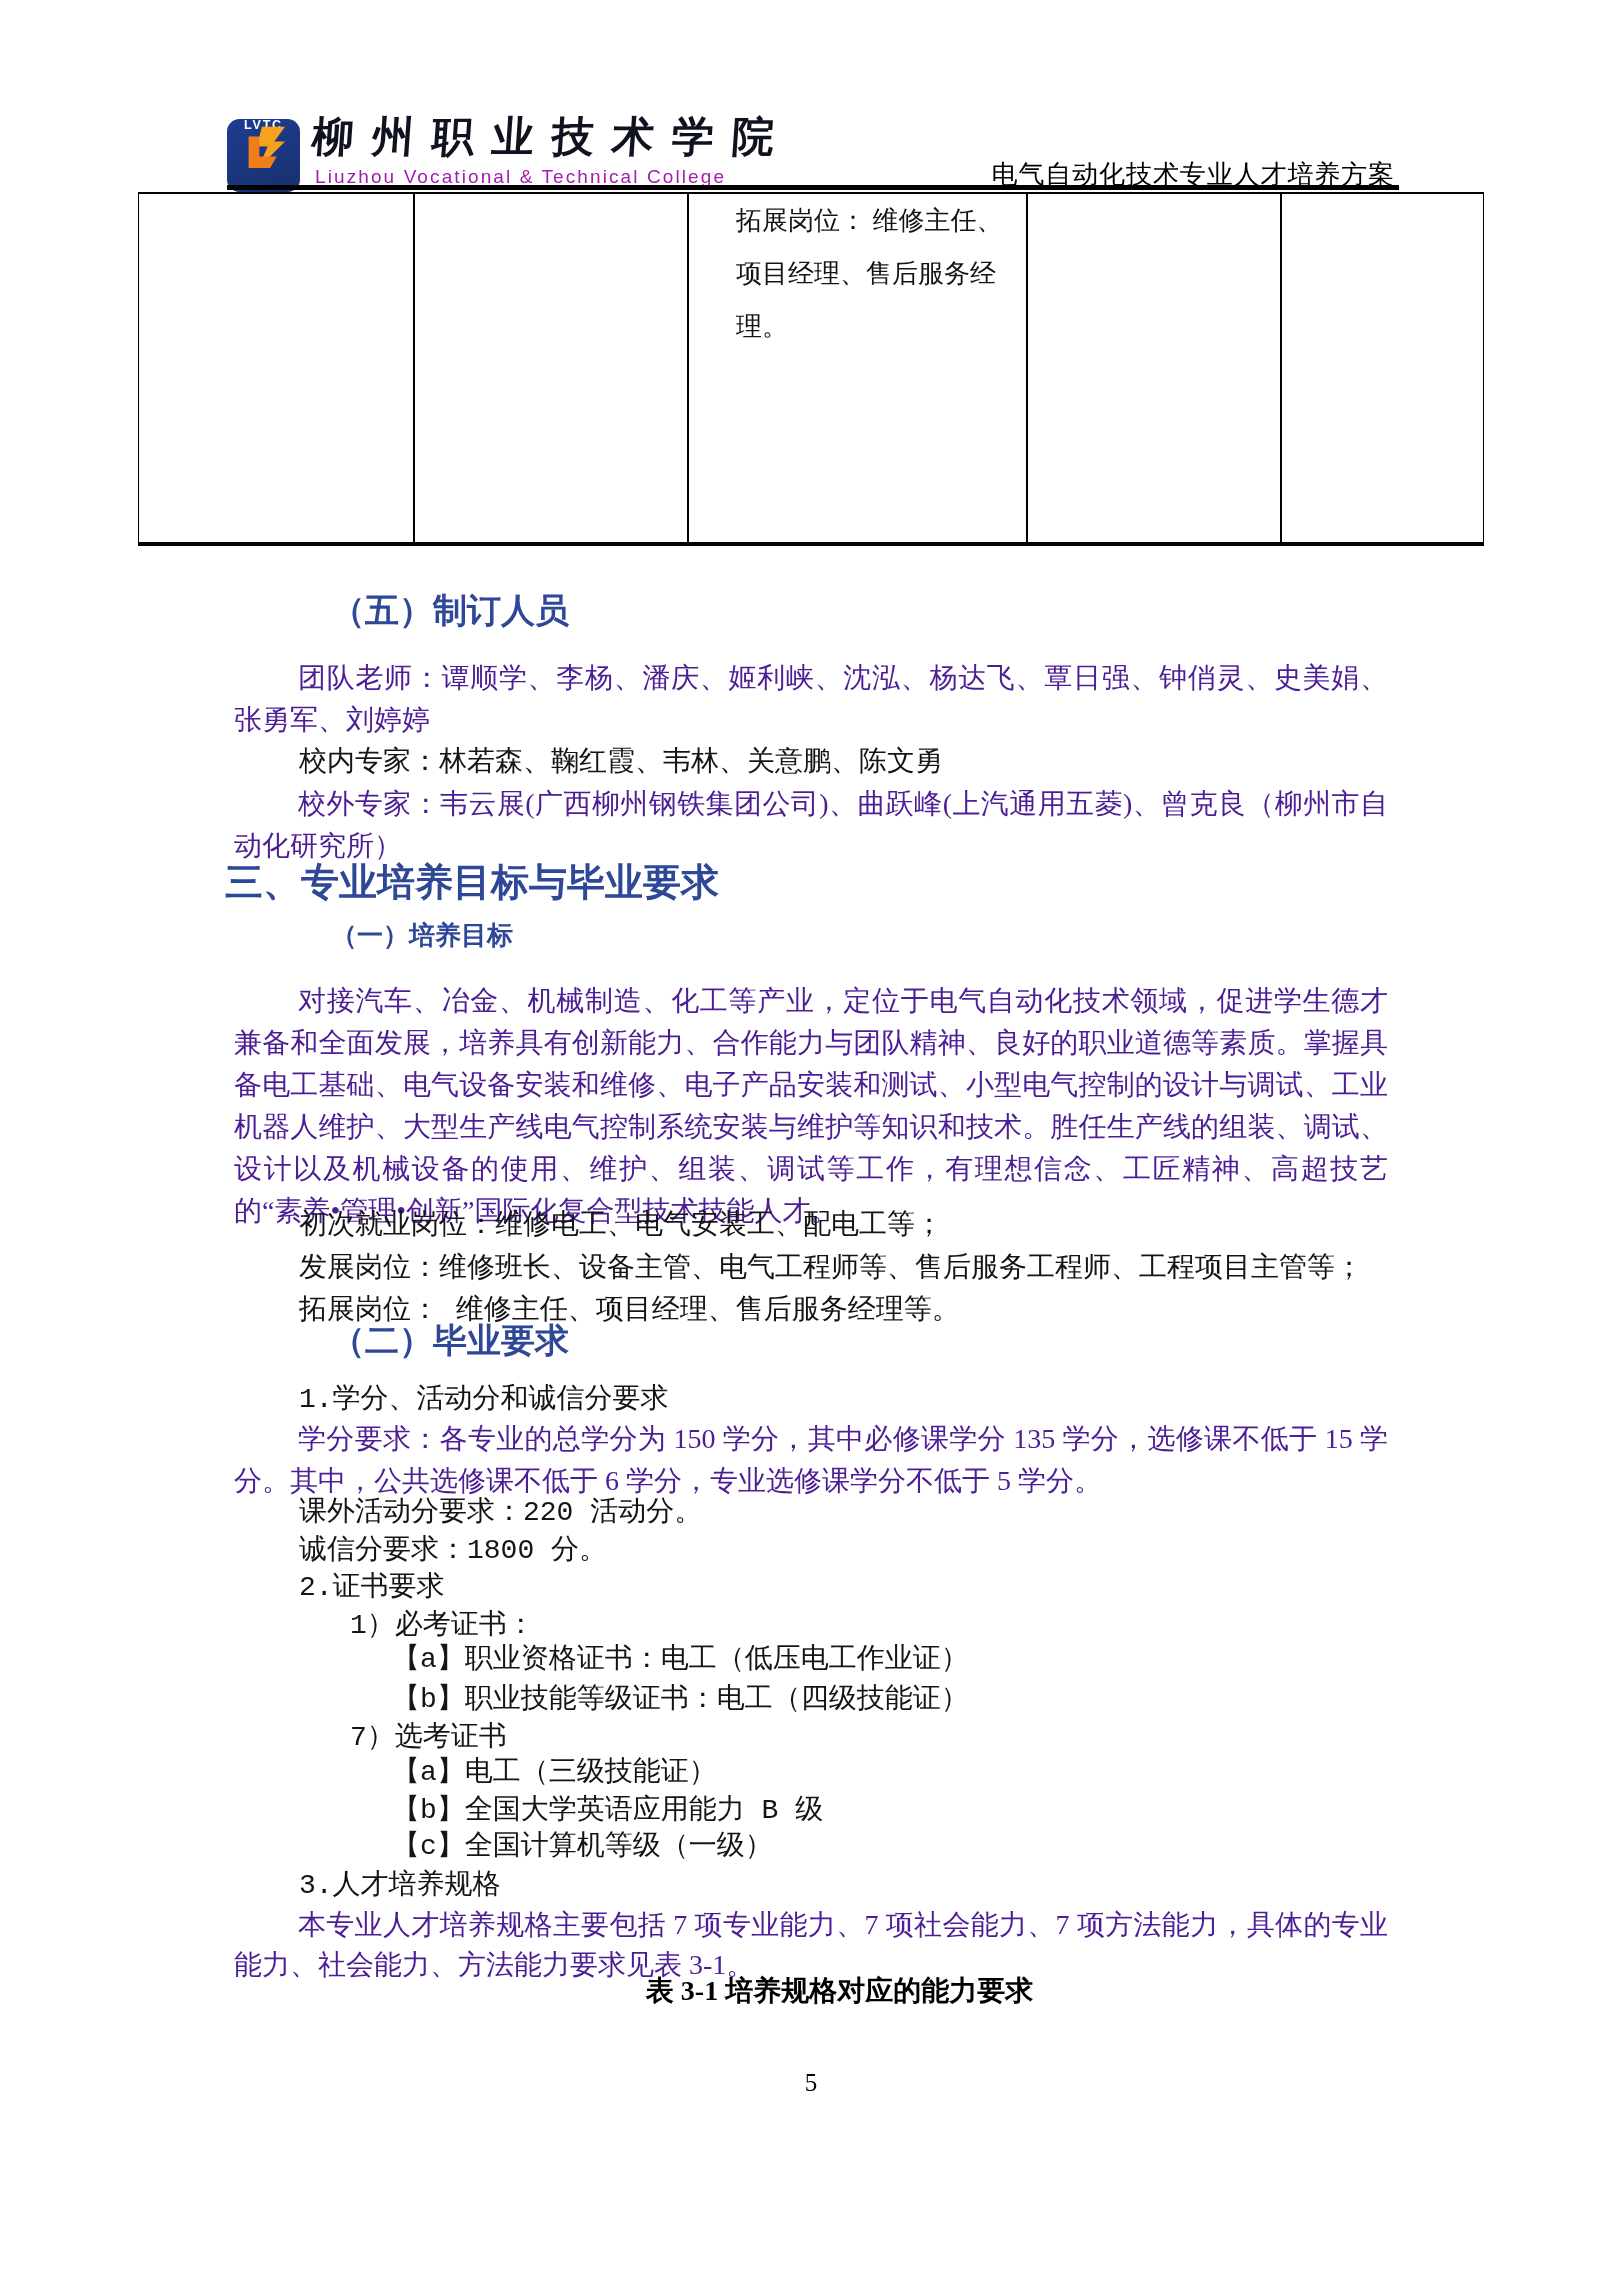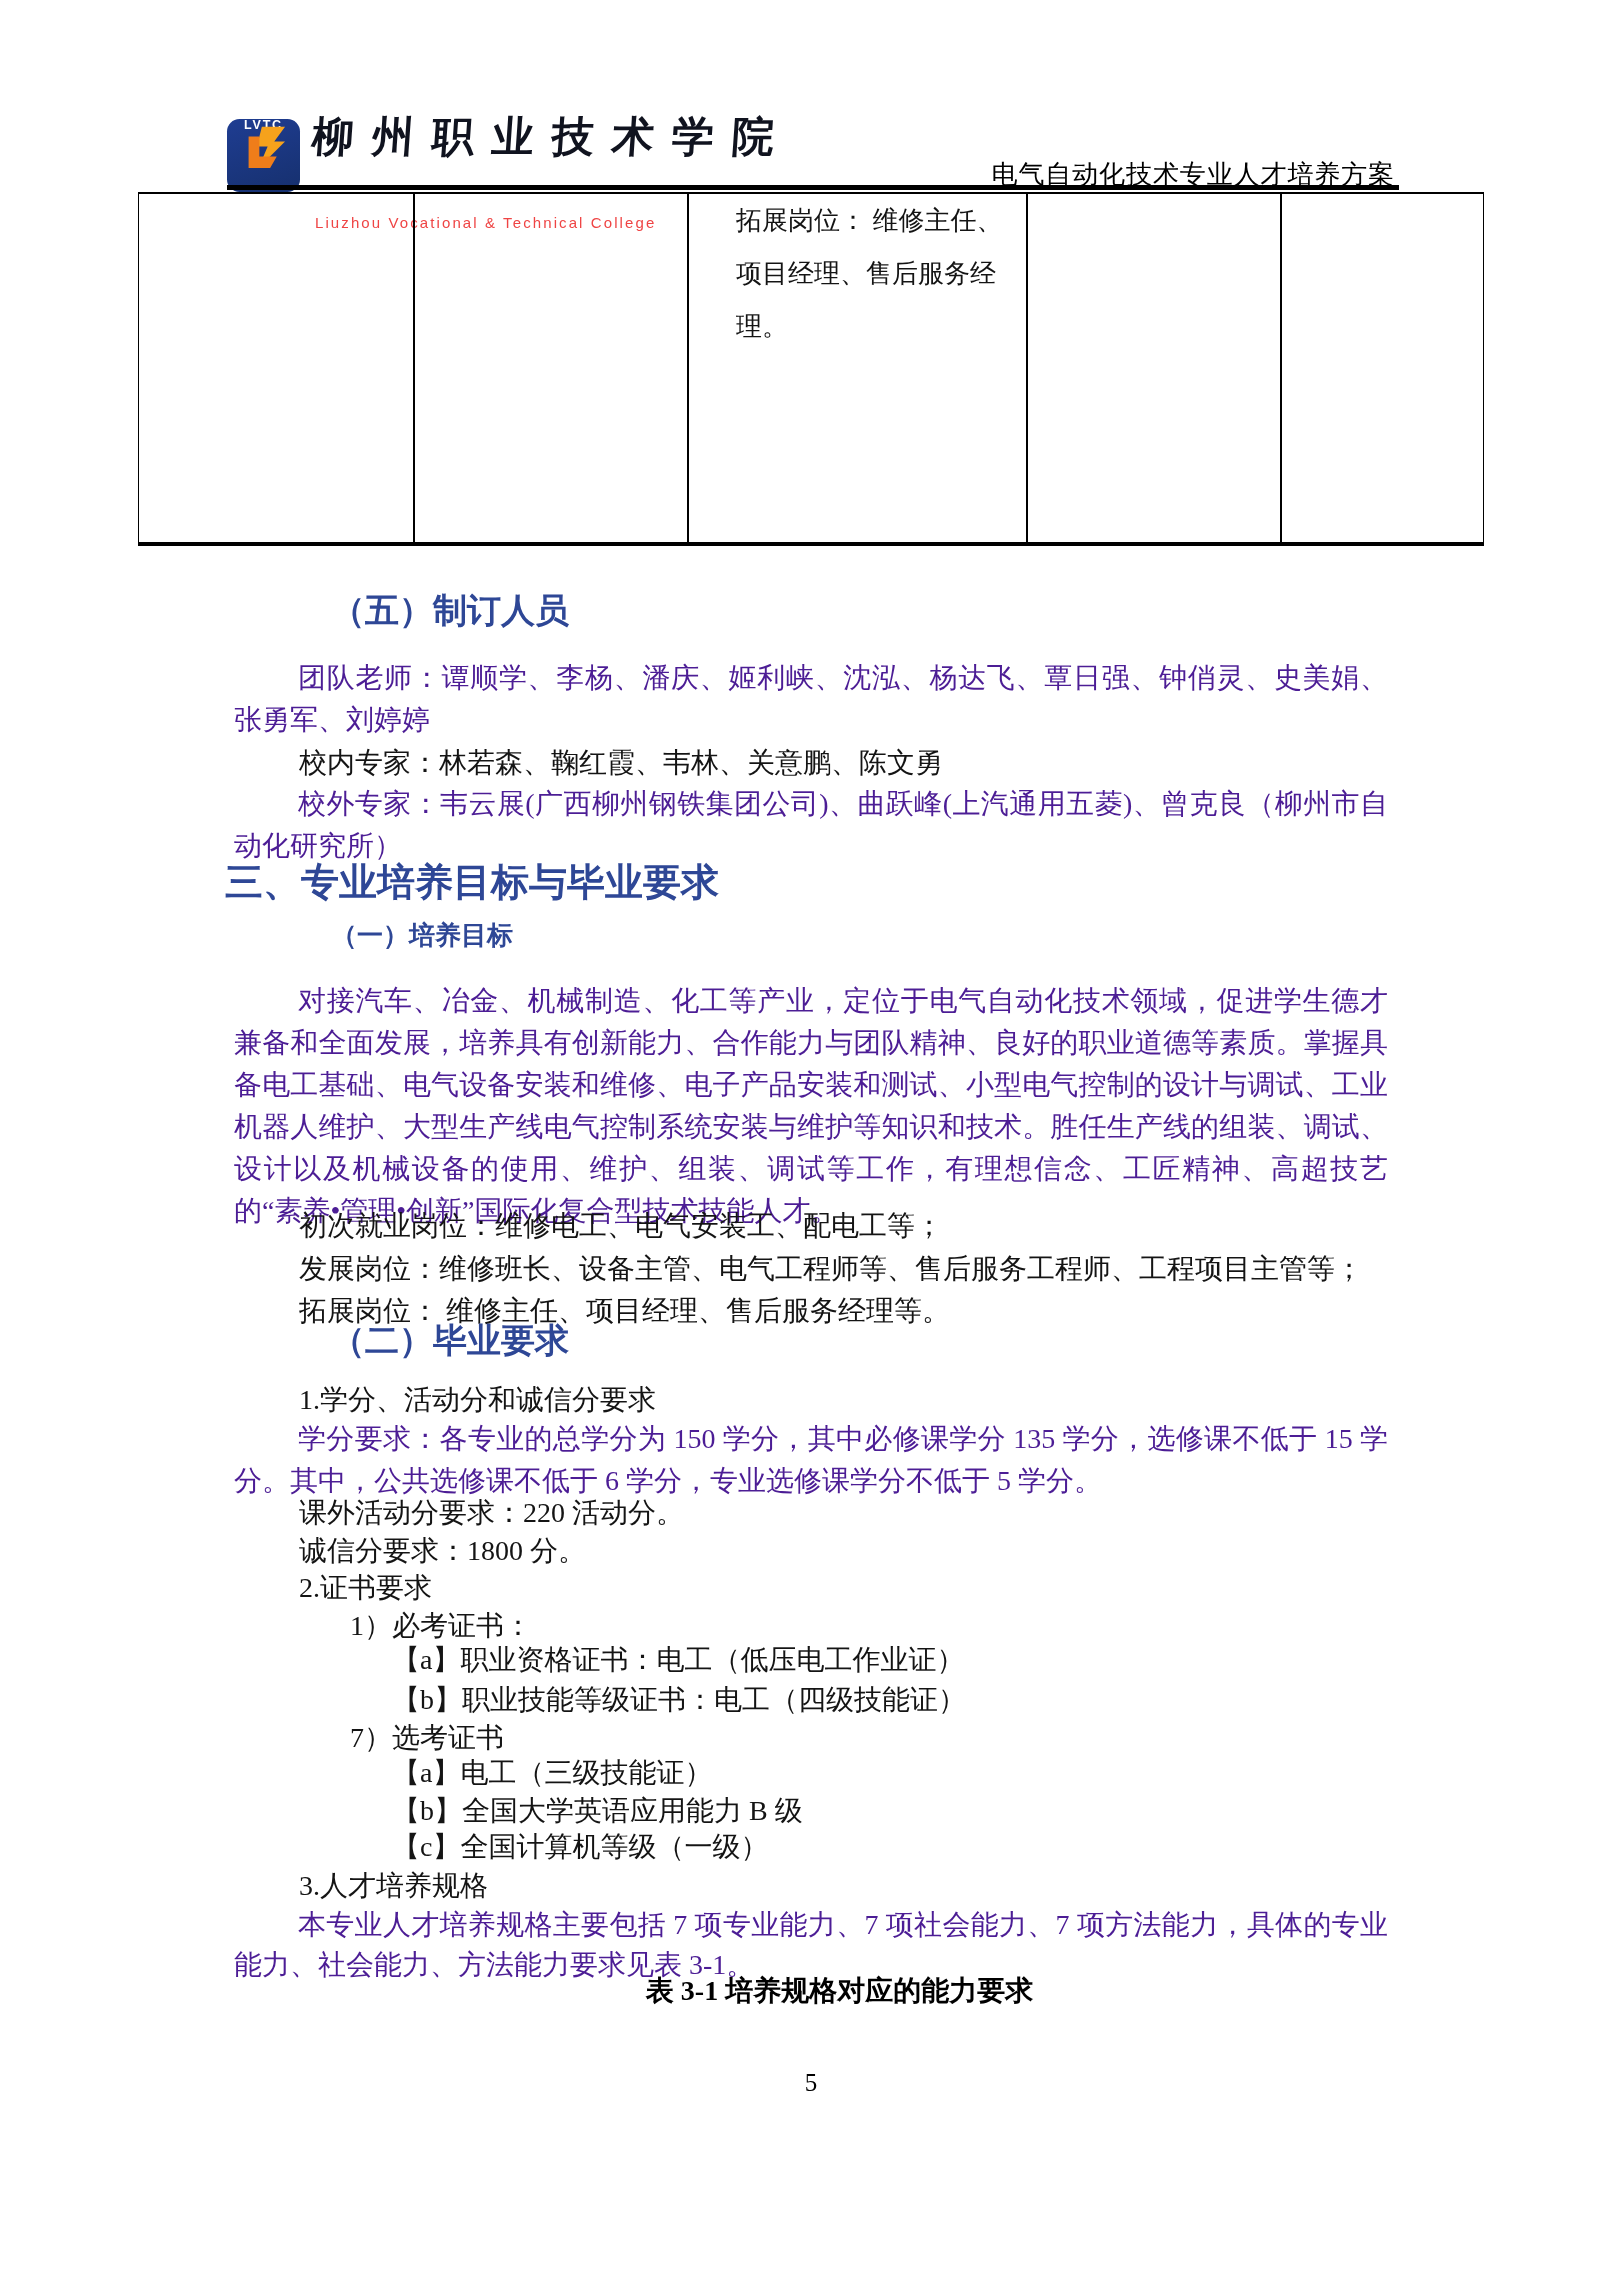--- a/index.html
+++ b/index.html
@@ -20,21 +20,21 @@
   .logo-abbr{
     font-family:"Liberation Sans","DejaVu Sans",sans-serif;
     color:#fff;font-size:12.5px;font-weight:bold;letter-spacing:1.8px;line-height:1;
   }
   .college-cn{
     left:312px;top:114px;font-size:42px;font-weight:900;color:#10131f;
     letter-spacing:18px;transform:skewX(-4deg);white-space:nowrap;line-height:1.1;
   }
   .college-en{
     left:315px;top:166px;font-family:"Liberation Sans","DejaVu Sans",sans-serif;
-    font-size:15px;color:#ef4444;letter-spacing:2.1px;white-space:nowrap;margin-top:48px;
+    font-size:19px;color:#a21caf;letter-spacing:2.1px;white-space:nowrap;
   }
   .doc-title{
     right:227px;top:157px;font-size:26px;color:#000;letter-spacing:0.9px;white-space:nowrap;
   }
   .header-rule{left:227px;top:185px;width:1172px;height:4.5px;background:#000;}
   
   .tbl{
     left:138px;top:192px;width:1346px;height:354px;box-sizing:border-box;
     border-top:2.7px solid #000;border-bottom:4.5px solid #000;
     border-left:1.8px solid #000;border-right:1.8px solid #000;
@@ -47,21 +47,21 @@
   .tbl-cell-text span{display:block;white-space:pre;}
   
   .h-blue{
     font-family:"Liberation Sans","DejaVu Sans",sans-serif;
     color:#2e4796;font-weight:bold;white-space:nowrap;line-height:1.15;
   }
   .para{
     left:234px;width:1154px;font-size:28px;line-height:42px;
     text-align:justify;text-justify:inter-ideograph;text-indent:64px;color:#4c1d95;
   }
-  .line{font-size:28px;line-height:36px;white-space:nowrap;color:#141414;}
+  .line{font-size:28px;line-height:36px;white-space:nowrap;color:#141414;font-family:Liberation Mono, monospace;}
   .caption{
     left:234px;width:1154px;top:1972px;text-align:center;font-weight:bold;
     font-size:28px;color:#000;transform:translateX(28.5px);white-space:nowrap;
   }
   .pagenum{left:0;top:2069px;width:1622px;text-align:center;font-size:25px;color:#000;}
 </style>
 </head>
 <body>
 
 <div class="abs logo-badge">

